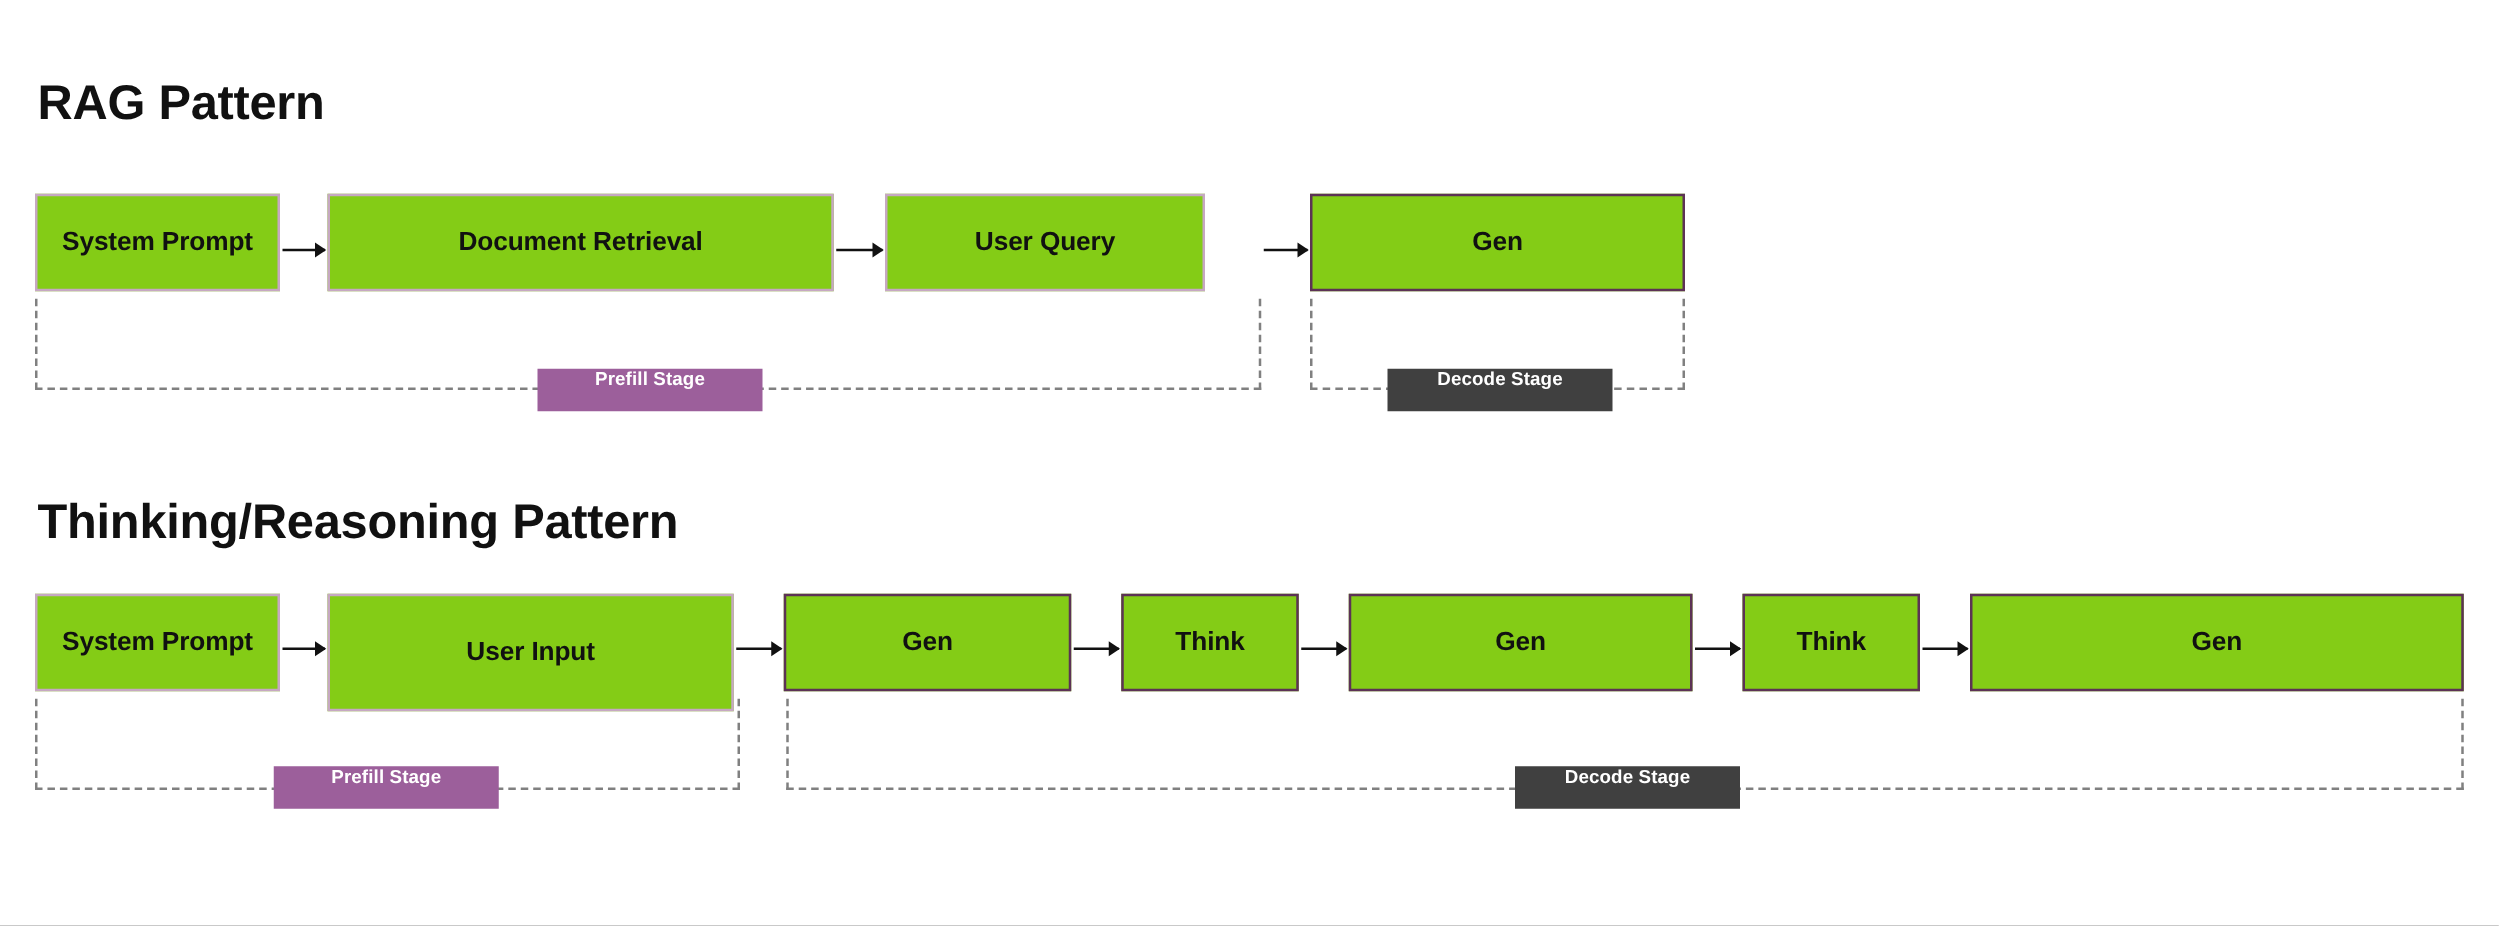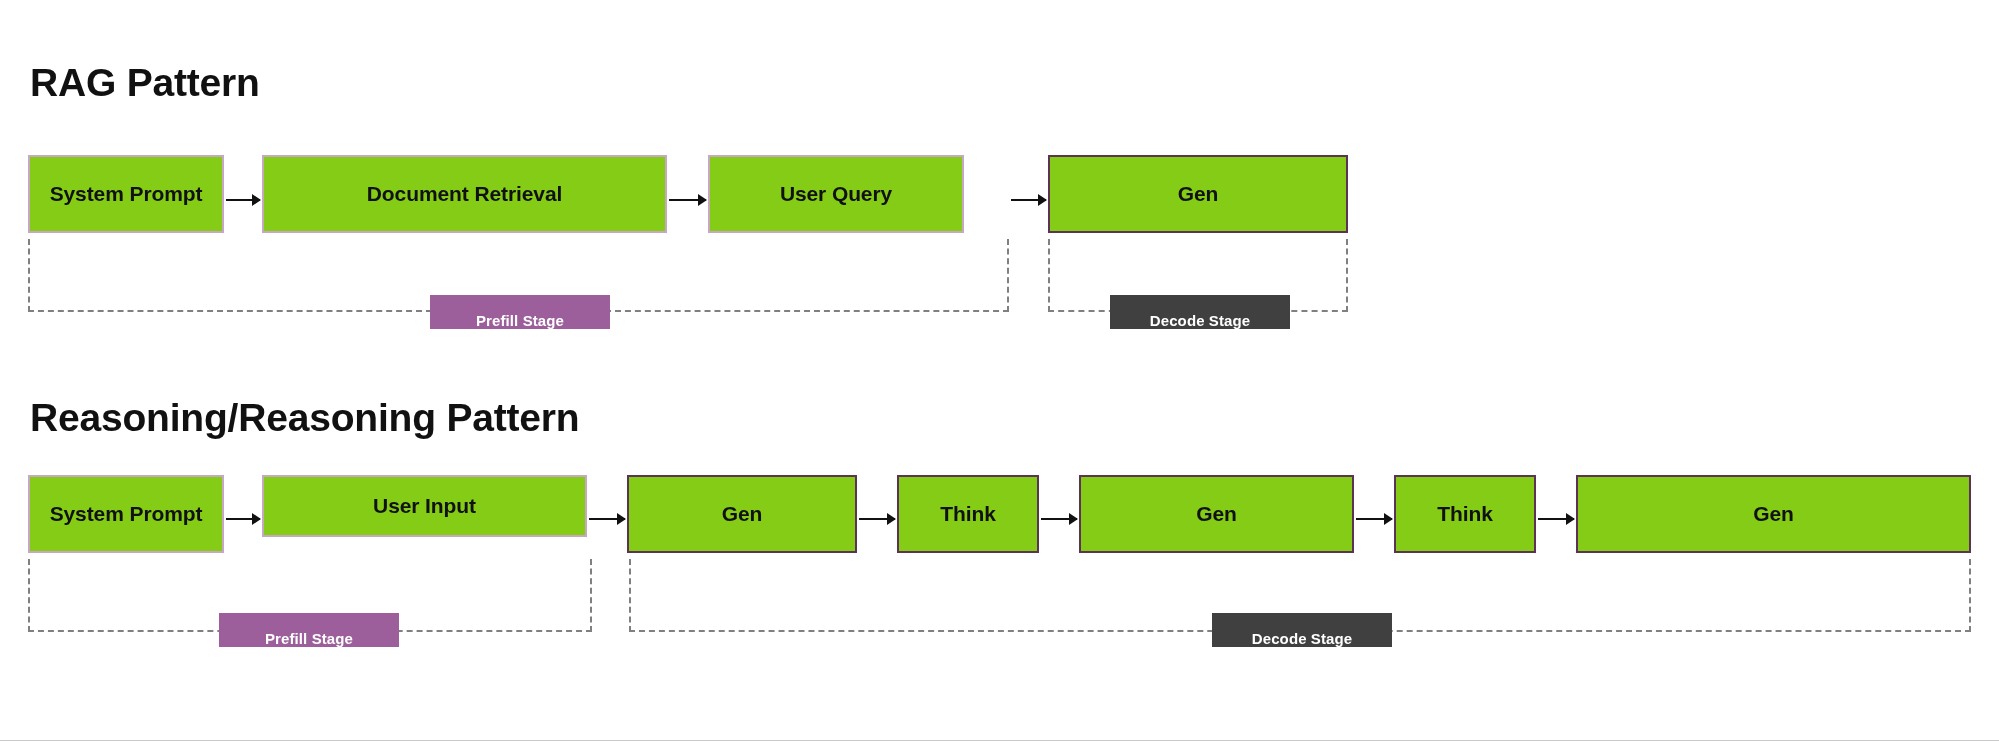--- a/index.html
+++ b/index.html
@@ -79,21 +79,21 @@
     border-left: 2px dashed #808080;
     border-right: 2px dashed #808080;
     border-bottom: 2px dashed #808080;
     border-top: none;
   }
 
   
   .stage-badge {
     position: absolute;
     display: flex;
-    align-items: flex-end;
+    align-items: flex-start;
     justify-content: center;
     font-size: 15px;
     font-weight: 700;
     color: #ffffff;
     letter-spacing: 0.1px;
     white-space: nowrap;
     box-sizing: border-box;
   }
   .stage-badge.prefill { background: #9c5f9b; }
   .stage-badge.decode  { background: #404040; }
@@ -125,26 +125,26 @@
   <div class="bracket" style="left:28px;  top:239px; width:981px; height:73px;"></div>
   <div class="bracket" style="left:1048px; top:239px; width:300px; height:73px;"></div>
 
   <div class="stage-badge prefill" style="left:430px; top:295px; width:180px; height:34px;">
     <span>Prefill Stage</span>
   </div>
   <div class="stage-badge decode" style="left:1110px; top:295px; width:180px; height:34px;">
     <span>Decode Stage</span>
   </div>
 
-  <div class="pattern-title" id="title-think">Reasoning/Reasoning  Pattern</div>
+  <div class="pattern-title" id="title-think">Thinking/Reasoning  Pattern</div>
 
   <div class="box light" style="left:28px;   top:475px; width:196px; height:78px;">
     <span class="box-label">System Prompt</span>
   </div>
-  <div class="box light" style="left:262px;  top:475px; width:325px; height:62px;">
+  <div class="box light" style="left:262px;  top:475px; width:325px; height:94px;">
     <span class="box-label">User Input</span>
   </div>
   <div class="box dark" style="left:627px;  top:475px; width:230px; height:78px;">
     <span class="box-label">Gen</span>
   </div>
   <div class="box dark" style="left:897px;  top:475px; width:142px; height:78px;">
     <span class="box-label">Think</span>
   </div>
   <div class="box dark" style="left:1079px; top:475px; width:275px; height:78px;">
     <span class="box-label">Gen</span>

